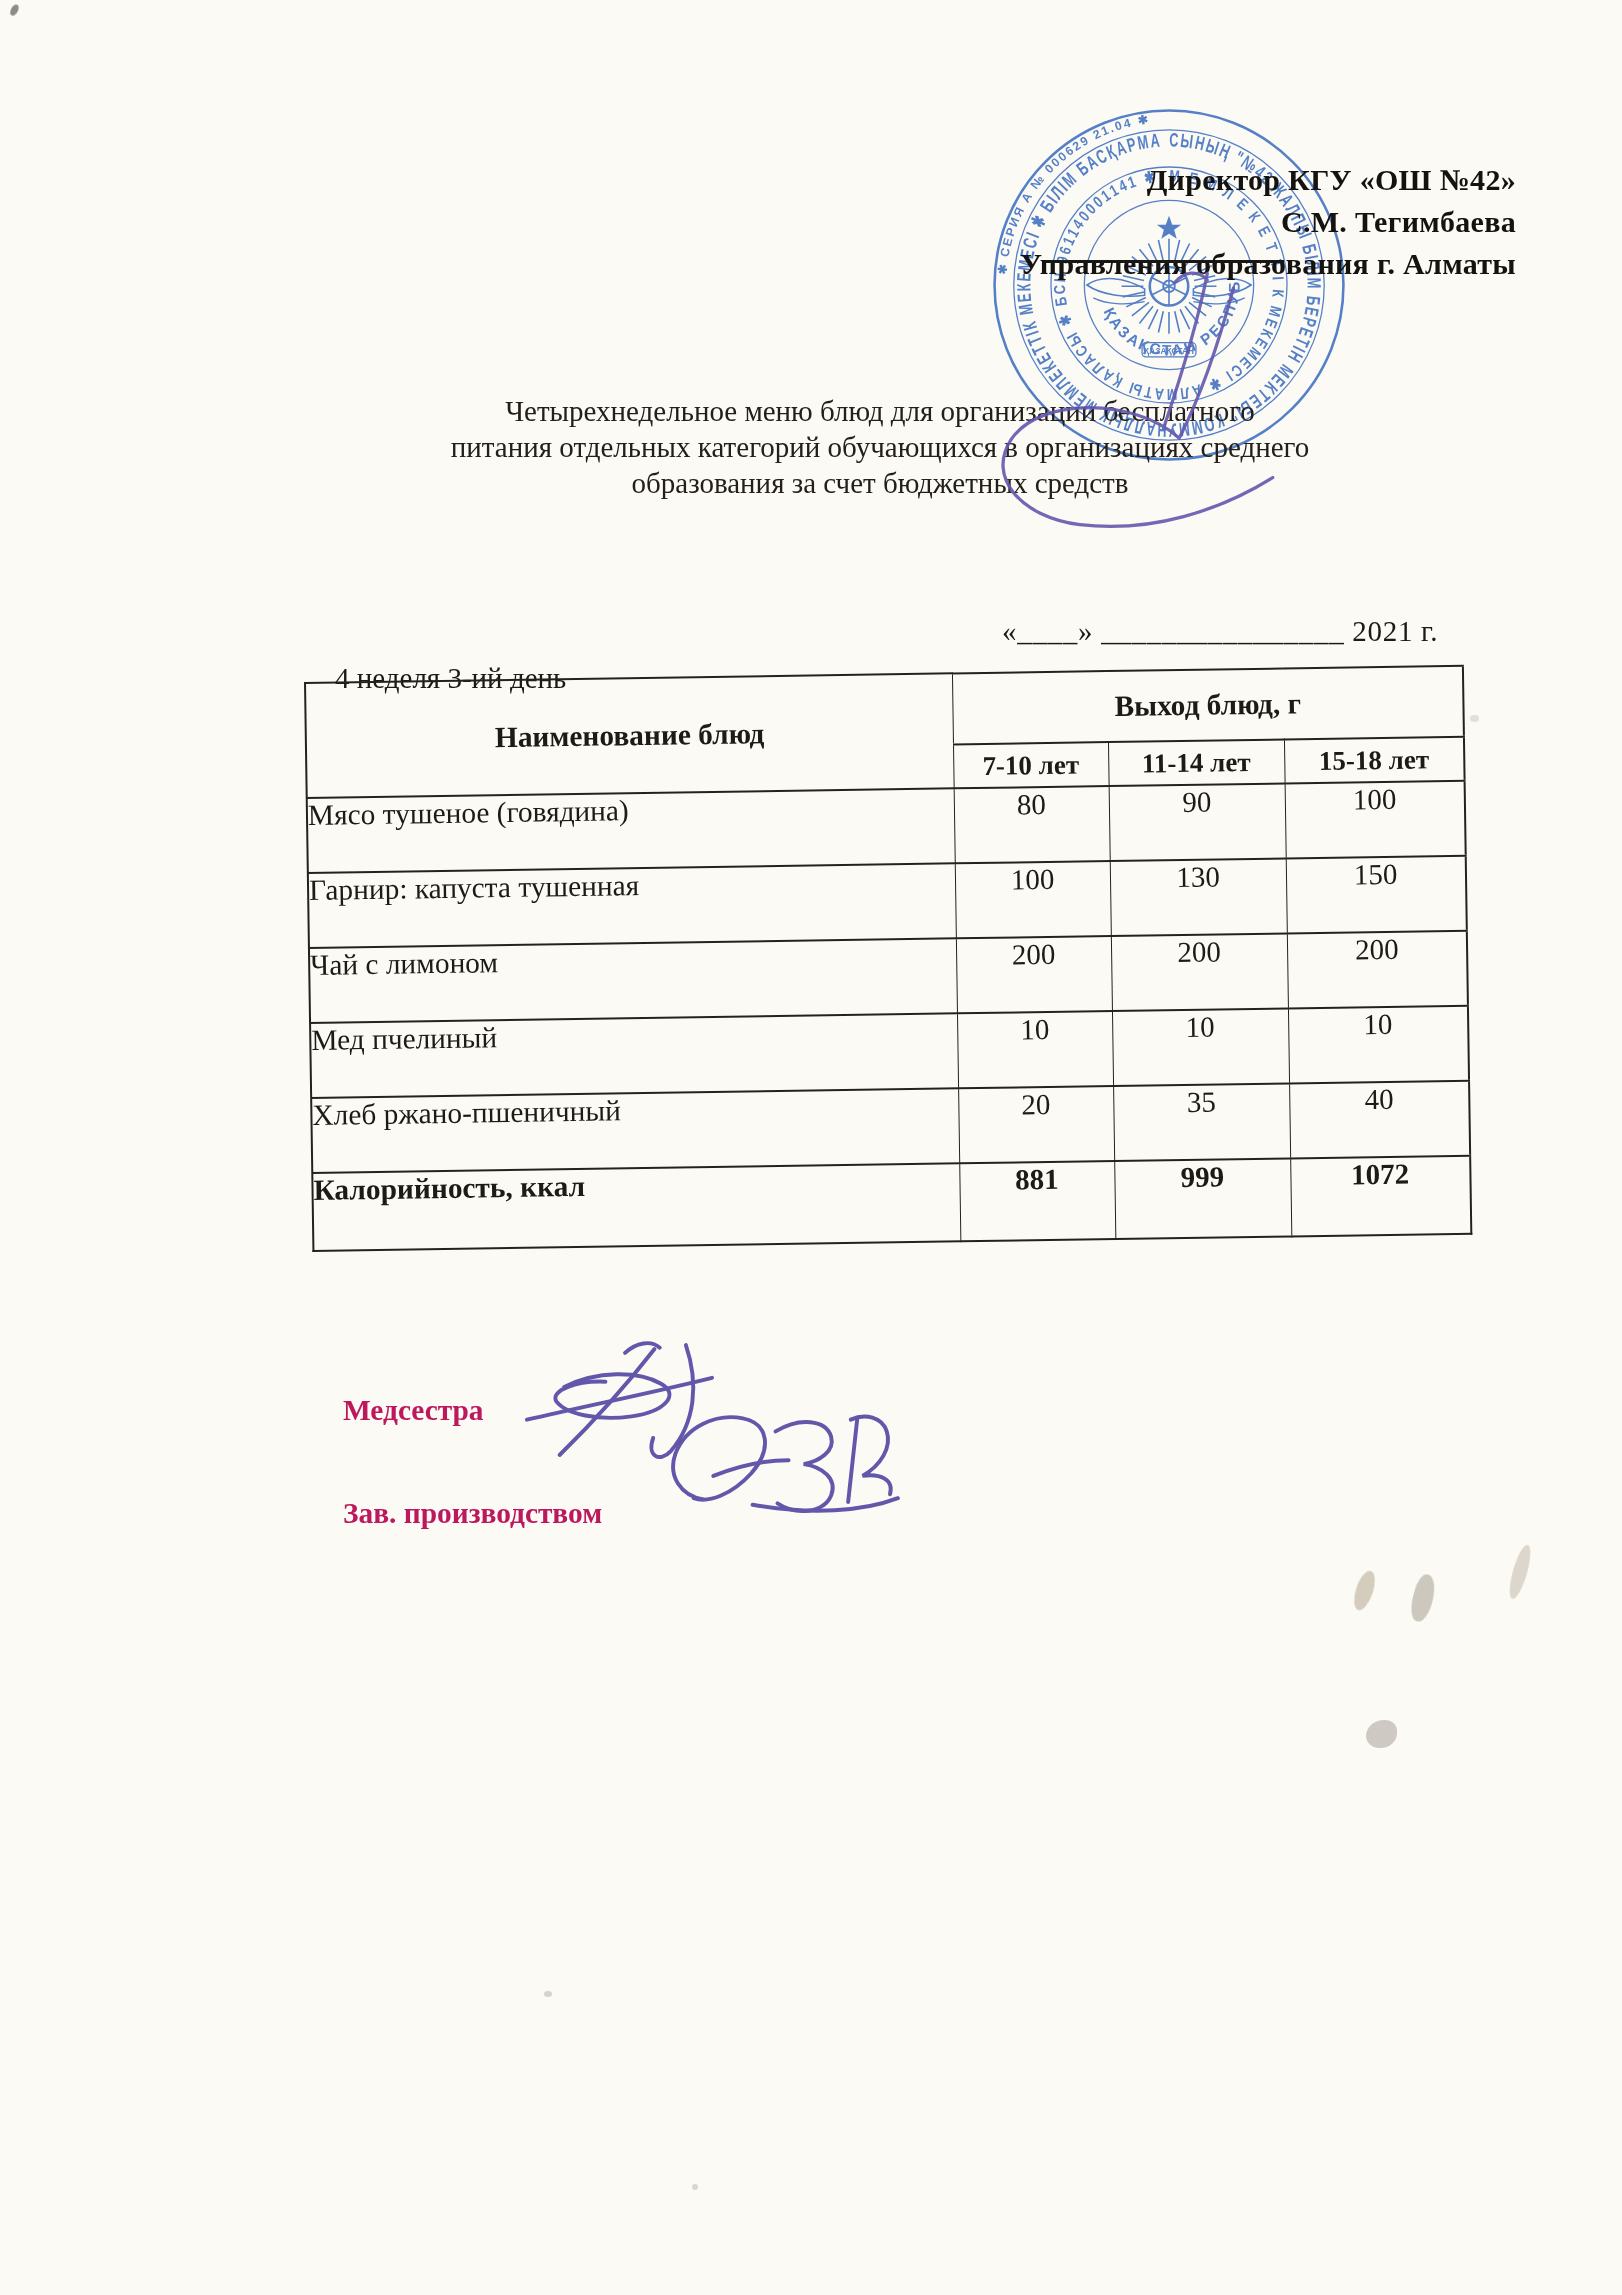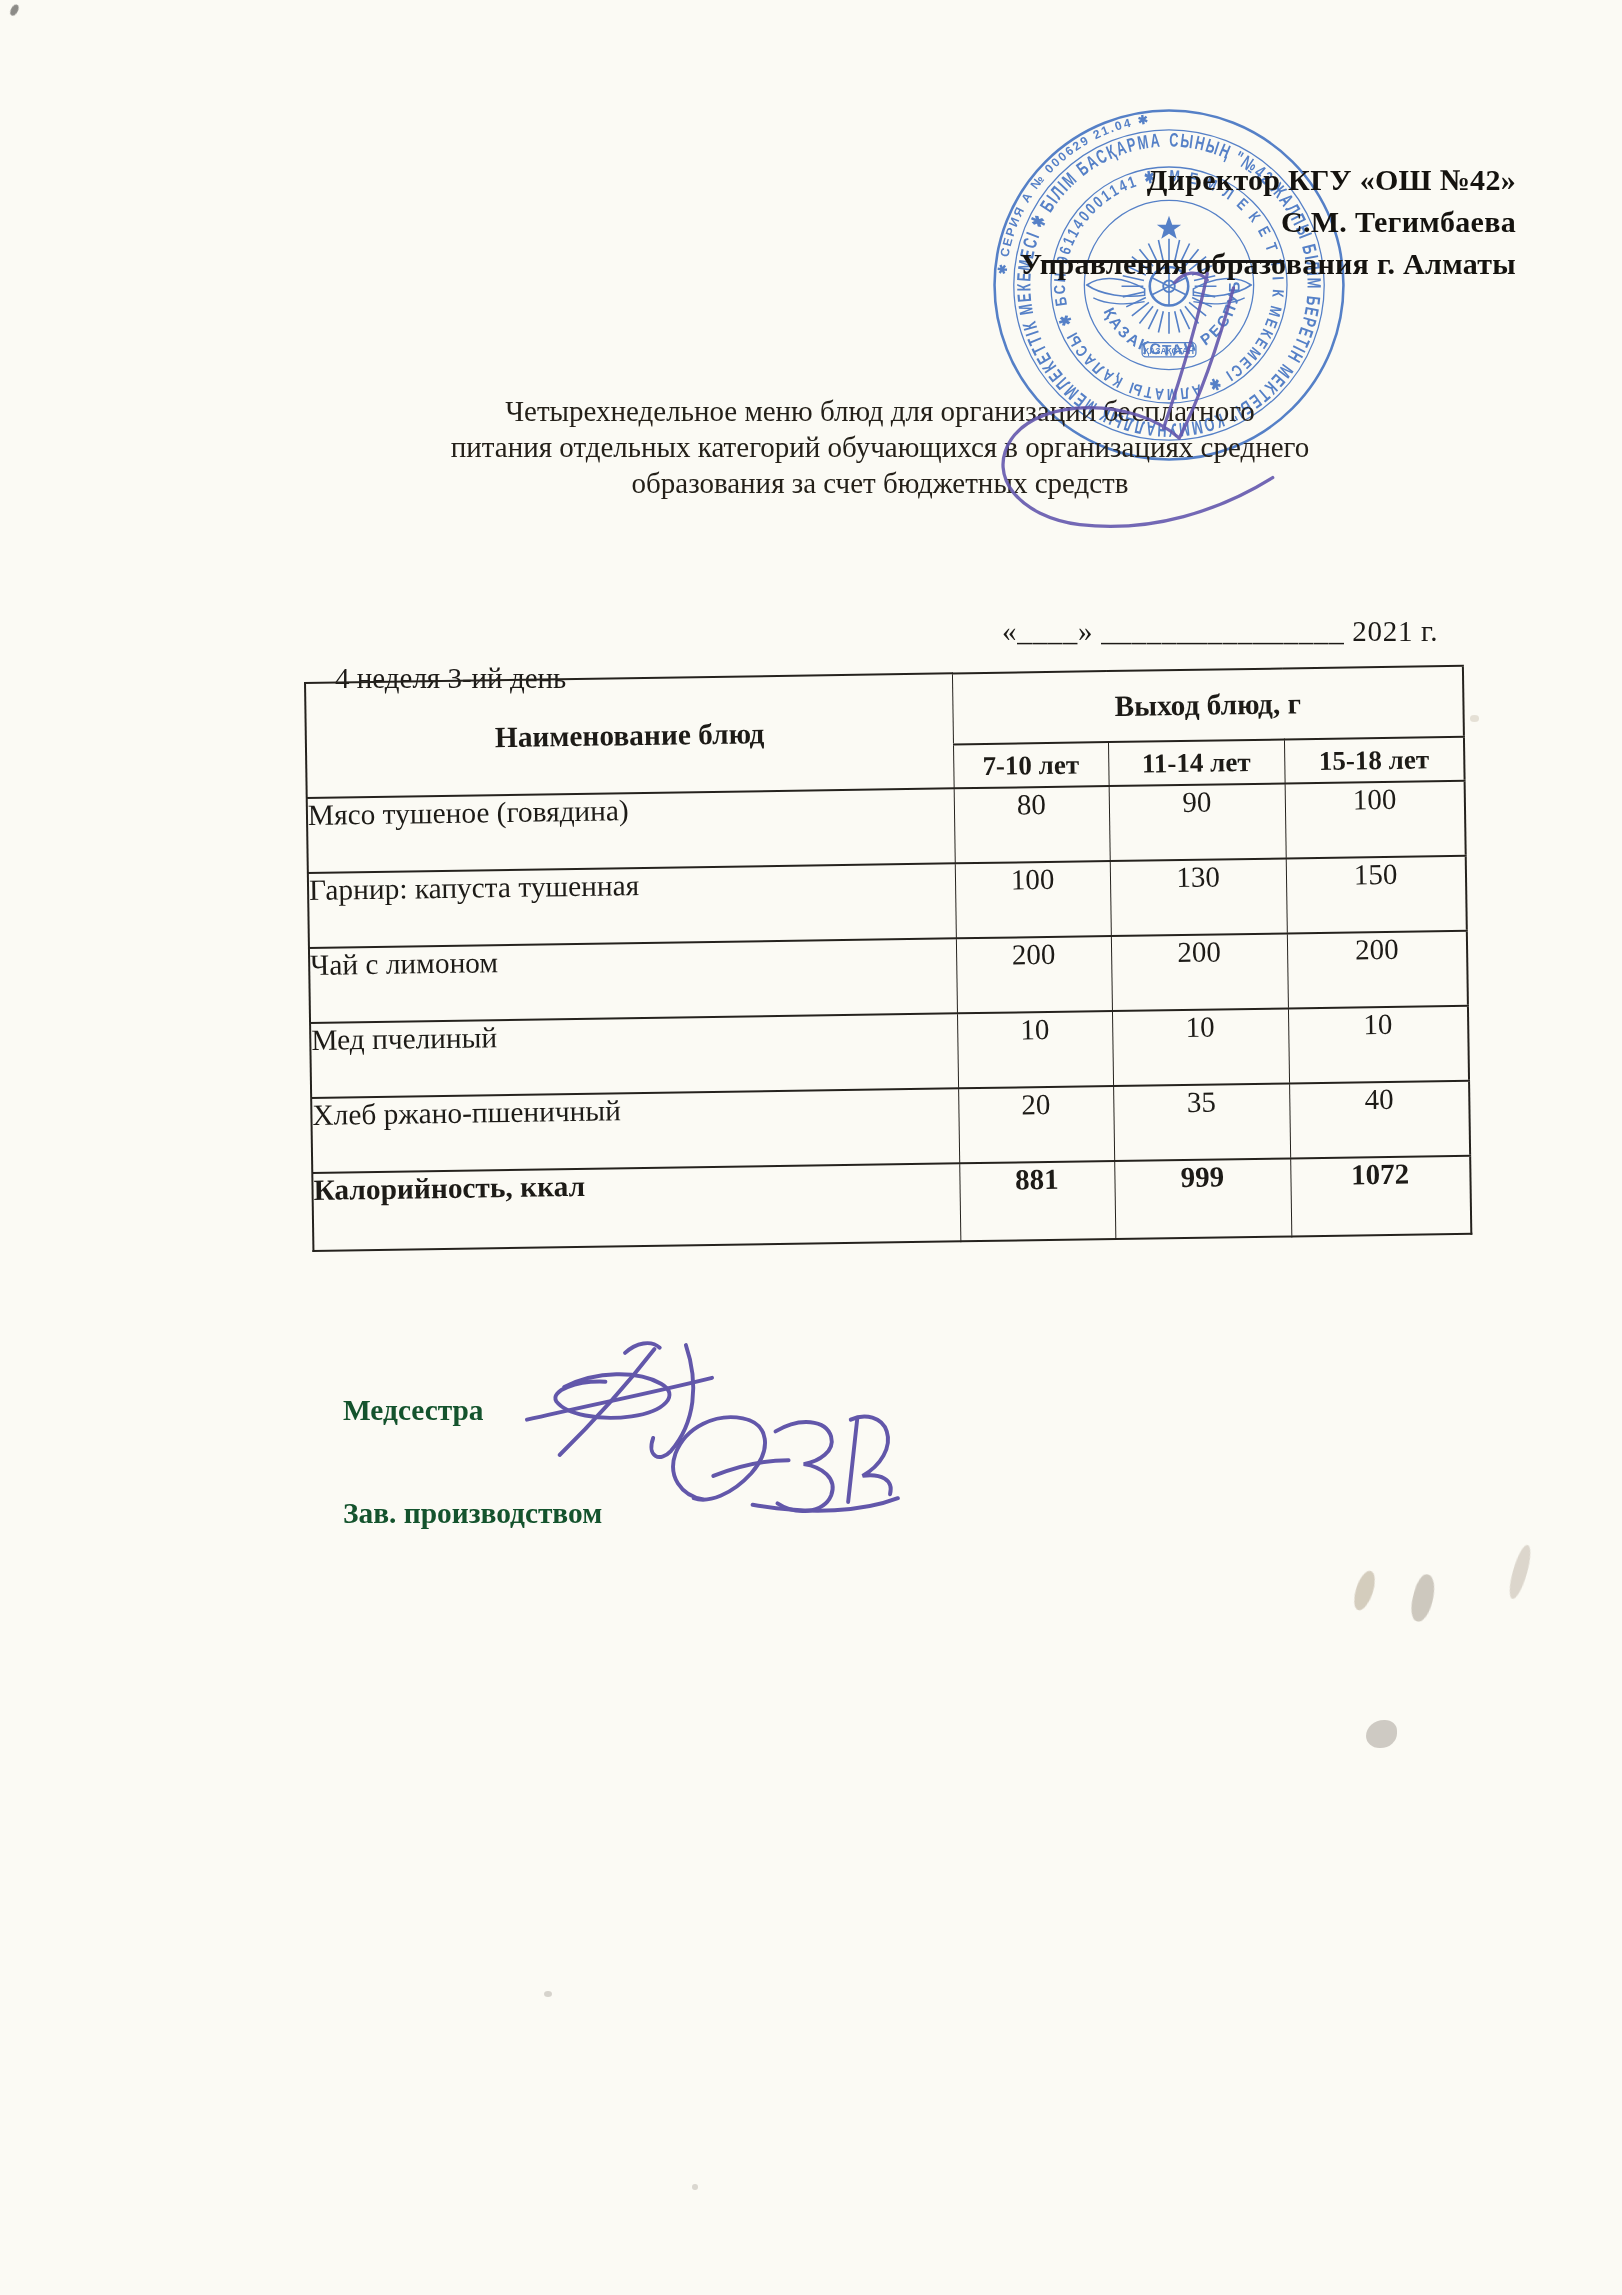--- a/index.html
+++ b/index.html
@@ -71,21 +71,21 @@
   th.group-h { height: 69px; vertical-align: middle; text-align: center; font-weight: bold; font-size: 29.4px; }
   th.age-h { height: 42px; vertical-align: middle; text-align: center; font-weight: bold; font-size: 27px; }
   td.dish {
     height: 73px; vertical-align: top; text-align: left;
     padding: 3.9px 5.2px 0 14.4px; font-size: 29.4px;
   }
   td.num { vertical-align: top; text-align: center; padding-top: 3.9px; }
   tr.total td { font-weight: bold; height: 76px; }
 
   
-  .sig-label { font-weight: bold; font-size: 29.4px; color: #14532d; z-index: 5; }
+  .sig-label { font-weight: bold; font-size: 29.4px; color: #be185d; z-index: 5; }
   .lbl-nurse { left: 343px; top: 1394px; }
   .lbl-prod  { left: 343px; top: 1457px; margin-top: 40px; }
 
   
   .stamp {
     left: 983px; top: 99px;
     width: 372px; height: 372px;
     z-index: 3;
     opacity: 0.88;
     filter: blur(0.3px);

